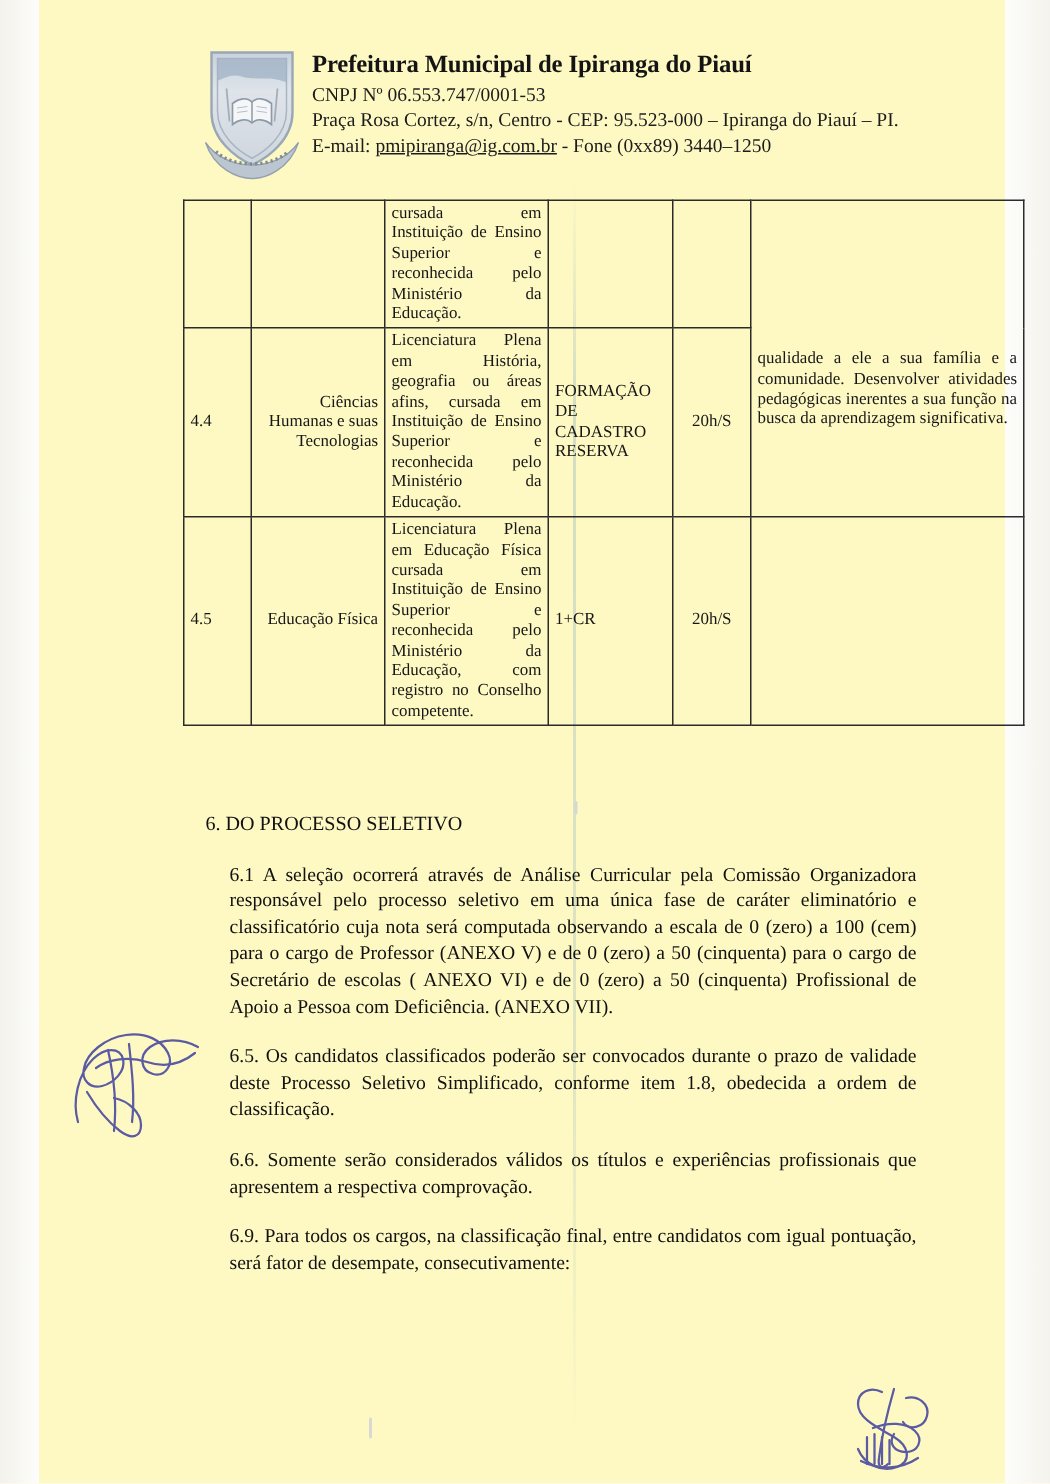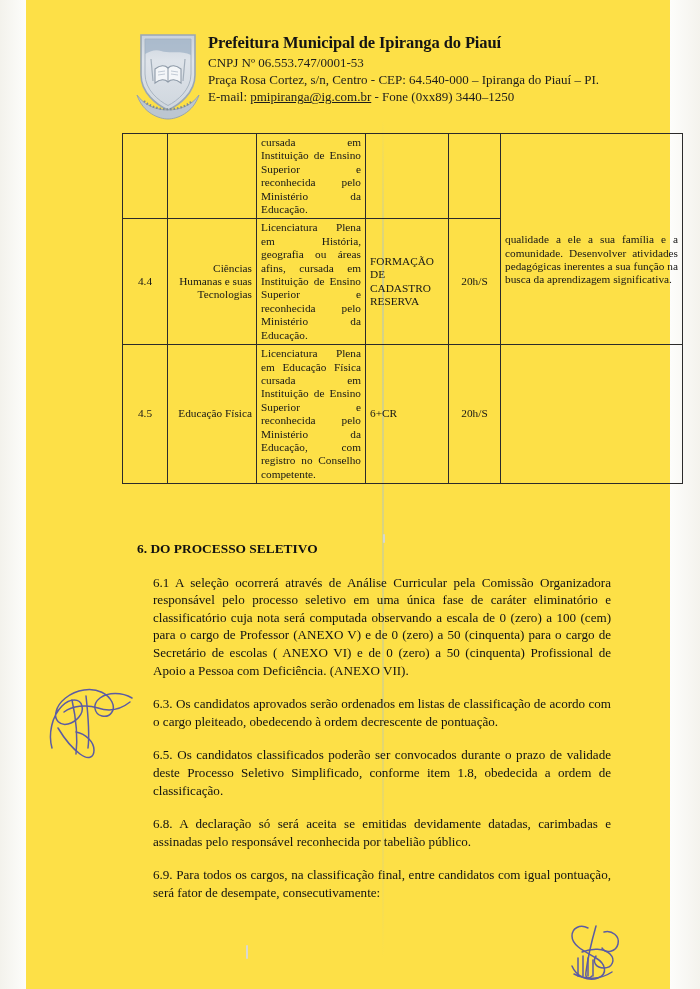--- a/index.html
+++ b/index.html
@@ -12,21 +12,21 @@
     height: 989px;
     position: relative;
     font-family: "Liberation Serif", serif;
     color: #1a1a1a;
     overflow: hidden;
   }
 
   .page {
     position: absolute;
     inset: 0;
-    background: #fde047;
+    background: #fef9c3;
   }
 
   
   .scan-tint-left {
     position: absolute;
     left: 0; top: 0; bottom: 0; width: 26px;
     background: linear-gradient(to right, #f3f2ec 0%, #fdfdfb 100%);
     pointer-events: none;
   }
   .scan-tint-right {
@@ -90,21 +90,21 @@
     table-layout: fixed;
   }
   .doc-table td {
     border: 1px solid #2b2b2b;
     vertical-align: middle;
     font-size: 11.3px;
     line-height: 13.4px;
     padding: 2px 4px;
     color: #161616;
   }
-  .col-num     { width: 36px;  text-align: center; }
+  .col-num     { width: 36px;  }
   .col-area    { width: 80px;  text-align: right; }
   .col-req     { width: 100px; text-align: justify; text-align-last: left; hyphens: none; }
   .col-vagas   { width: 74px;  text-align: left; }
   .col-carga   { width: 43px;  text-align: center; }
   .col-atrib   { width: 173px; text-align: justify; text-align-last: left; vertical-align: top; }
 
   .cell-top { vertical-align: top; }
   .cell-pad-top { padding-top: 3px; }
   .atrib-inner { padding-top: 42px; }
 
@@ -112,21 +112,21 @@
   .body-text {
     position: absolute;
     left: 137px;
     top: 540px;
     width: 490px;
     font-size: 13.1px;
     line-height: 17.6px;
     color: #111111;
   }
   .section-title {
-    font-weight: bold;
+    font-weight: normal;
     font-size: 13.4px;
     margin: 0 0 1px 0;
   }
   .para {
     margin: 16px;
     text-align: justify;
     text-justify: inter-word;
   }
 
   
@@ -191,21 +191,21 @@
         <path d="M52 30 L50 52" stroke="#a3aeba" stroke-width="1.2" fill="none"></path>
 
         <path d="M4 66 C18 86 52 86 66 66 C60 84 44 90 35 90 C26 90 10 84 4 66 Z" fill="#bcc6d1" stroke="#93a0ad" stroke-width="0.9"></path>
         <path d="M11 72 C22 83 48 83 59 72" fill="none" stroke="#7d8a97" stroke-width="2.2" stroke-dasharray="1.5 2"></path>
       </svg>
     </div>
 
     <div class="header-text">
       <div class="org-line1">Prefeitura Municipal de Ipiranga do Piauí</div>
       <div class="org-meta">CNPJ Nº 06.553.747/0001-53</div>
-      <div class="org-meta">Praça Rosa Cortez, s/n, Centro - CEP: 64.540-000 – Ipiranga do Piauí – PI.</div>
+      <div class="org-meta">Praça Rosa Cortez, s/n, Centro - CEP: 95.523-000 – Ipiranga do Piauí – PI.</div>
       <div class="org-meta"><span>E-mail: </span><span class="email-link">pmipiranga@ig.com.br</span><span>  - Fone (0xx89) 3440–1250</span></div>
     </div>
   </div>
 
   <table class="doc-table">
     <tbody>
 
       <tr>
         <td class="col-num"></td>
         <td class="col-area"></td>
@@ -222,33 +222,32 @@
         <td class="col-area">Ciências Humanas e suas Tecnologias</td>
         <td class="col-req">Licenciatura Plena em História, geografia ou áreas afins, cursada em Instituição de Ensino Superior e reconhecida pelo Ministério da Educação.</td>
         <td class="col-vagas">FORMAÇÃO DE CADASTRO RESERVA</td>
         <td class="col-carga">20h/S</td>
       </tr>
 
       <tr>
         <td class="col-num">4.5</td>
         <td class="col-area">Educação Física</td>
         <td class="col-req">Licenciatura Plena em Educação Física cursada em Instituição de Ensino Superior e reconhecida pelo Ministério da Educação, com registro no Conselho competente.</td>
-        <td class="col-vagas">6+CR</td>
+        <td class="col-vagas">1+CR</td>
         <td class="col-carga">20h/S</td>
         <td class="col-atrib"></td>
       </tr>
     </tbody>
   </table>
 
   <div class="body-text">
     <p class="section-title">6. DO PROCESSO SELETIVO</p>
     <p class="para">6.1 A seleção ocorrerá através de Análise Curricular pela Comissão Organizadora responsável pelo processo seletivo em uma única fase de caráter eliminatório e classificatório cuja nota será computada observando a escala de 0 (zero) a 100 (cem) para o cargo de Professor (ANEXO V) e de 0 (zero) a 50 (cinquenta) para o cargo de Secretário de escolas ( ANEXO VI) e de 0 (zero) a 50 (cinquenta) Profissional de Apoio a Pessoa com Deficiência. (ANEXO VII).</p>
-    <p class="para">6.3. Os candidatos aprovados serão ordenados em listas de classificação de acordo com o cargo pleiteado, obedecendo à ordem decrescente de pontuação.</p>
     <p class="para">6.5. Os candidatos classificados poderão ser convocados durante o prazo de validade deste Processo Seletivo Simplificado, conforme item 1.8, obedecida a ordem de classificação.</p>
-    <p class="para">6.8. A declaração só será aceita se emitidas devidamente datadas, carimbadas e assinadas pelo responsável reconhecida por tabelião público.</p>
+    <p class="para">6.6. Somente serão considerados válidos os títulos e experiências profissionais que apresentem a respectiva comprovação.</p>
     <p class="para">6.9. Para todos os cargos, na classificação final, entre candidatos com igual pontuação, será fator de desempate, consecutivamente:</p>
   </div>
 
   <div class="sig-margin">
     <svg viewBox="0 0 105 96" width="105" height="96">
       <g fill="none" stroke="#5b5ba3" stroke-width="1.5" stroke-linecap="round">
         <path d="M10 72 C6 58 10 40 20 30 C28 22 38 22 40 30 C42 38 34 46 26 48 C18 50 12 44 14 36 C16 26 28 16 42 14 C56 12 66 18 70 26 C74 34 68 42 60 40 C52 38 50 28 58 22 C66 16 80 16 90 22"></path>
         <path d="M22 36 C30 30 44 28 56 32 C68 36 78 34 88 26"></path>
         <path d="M16 52 C22 62 30 72 38 78 C46 84 52 82 52 74 C52 66 44 58 34 56"></path>
         <path d="M30 24 C34 42 36 60 34 78"></path>

